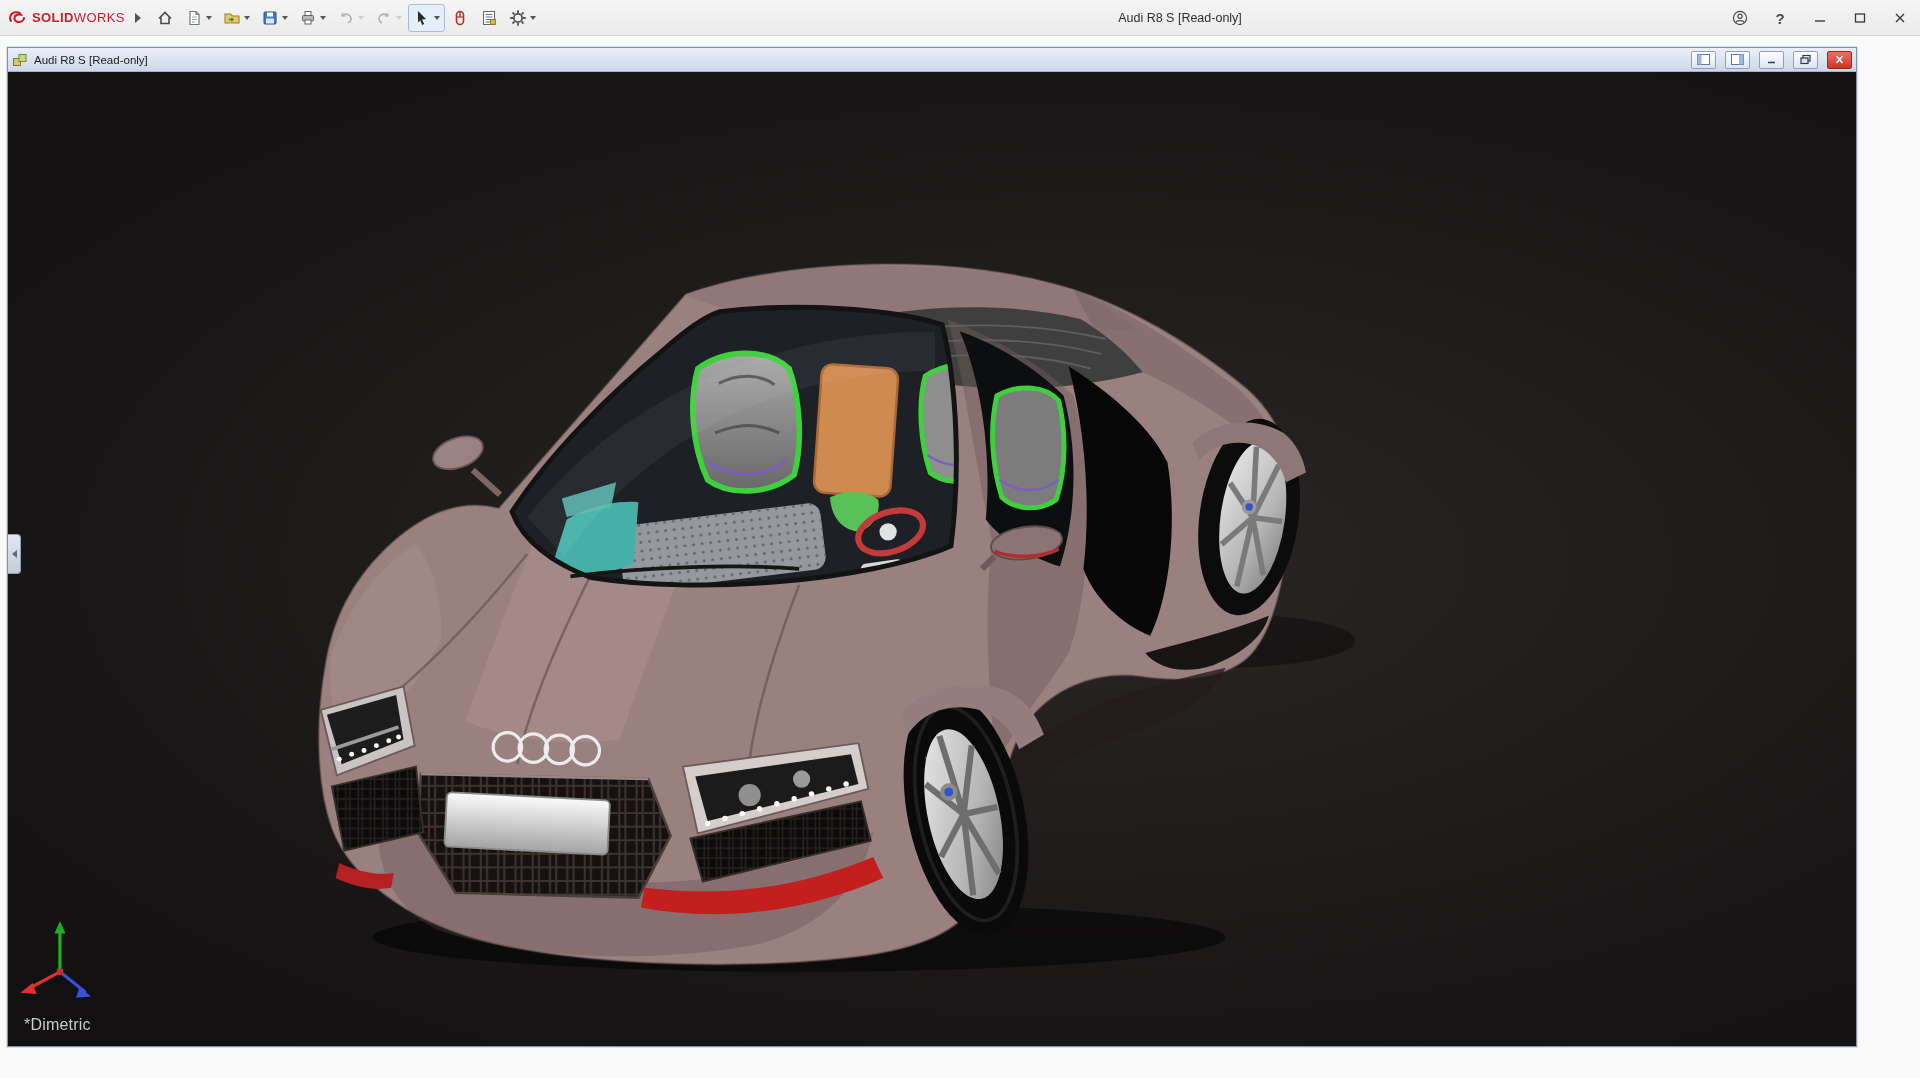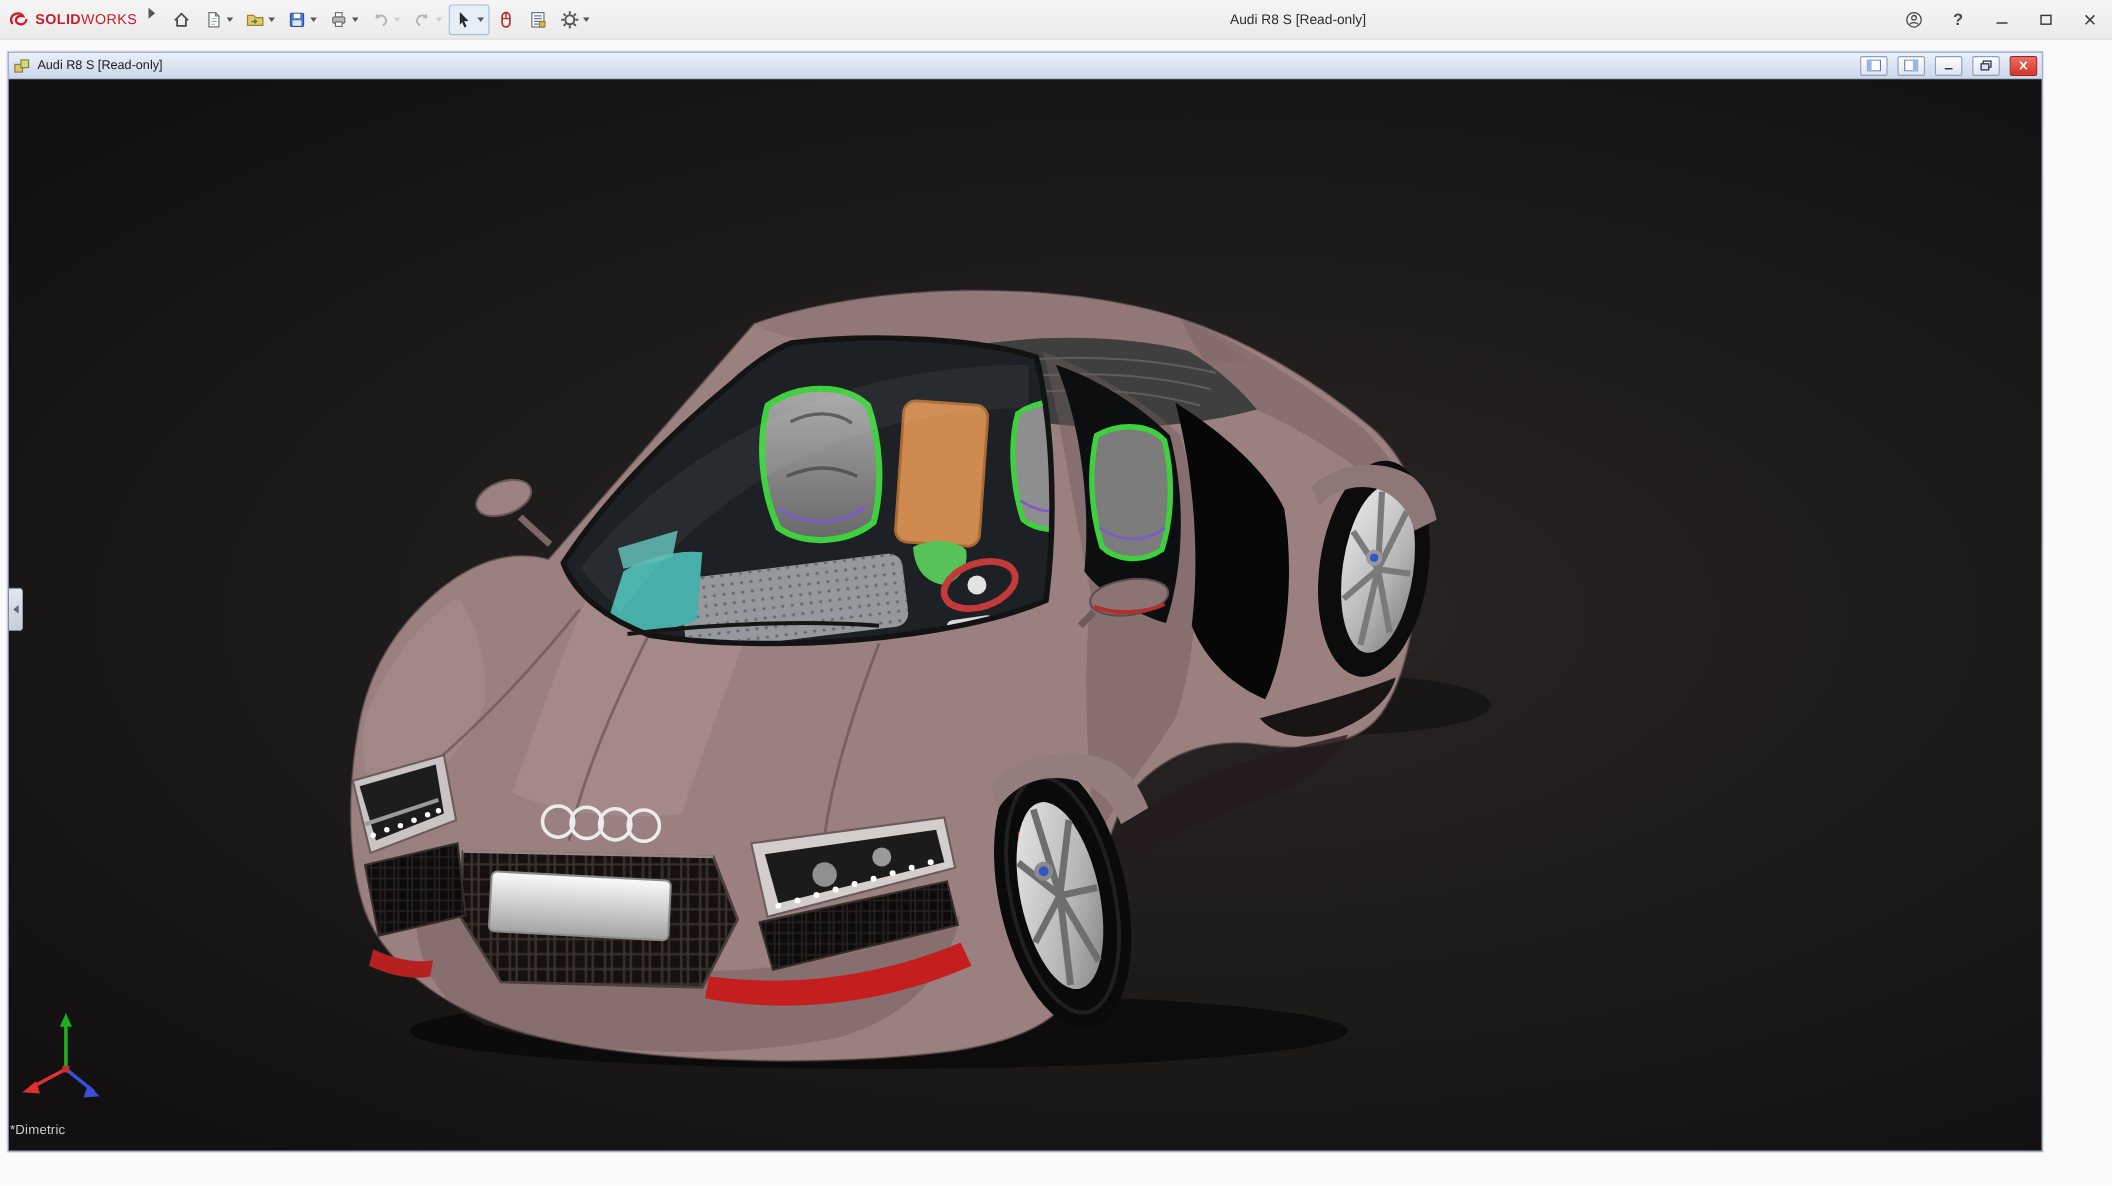--- a/index.html
+++ b/index.html
@@ -2,21 +2,21 @@
 <html><head>
 <meta charset="utf-8">
 <style>
   *{margin:0;padding:0;box-sizing:border-box}
   html,body{width:1920px;height:1078px;overflow:hidden;background:#fafafa;
     font-family:"Liberation Sans",sans-serif;-webkit-font-smoothing:antialiased}
 
   
   .titlebar{position:absolute;left:0;top:0;width:1920px;height:36px;
     background:linear-gradient(#f5f5f5,#ebebeb);border-bottom:1px solid #d6d6d6;
-    display:flex;padding:0 4px;z-index:10}
+    display:flex;align-items:center;padding:0 4px;z-index:10}
   .brand{display:flex;align-items:center;gap:4px;padding:0 6px 0 4px}
   .brand .word{font-size:13px;letter-spacing:.4px;color:#cb1d2a;white-space:nowrap}
   .brand .word b{font-weight:700}
   .flyout{width:14px;height:24px;display:flex;align-items:center;justify-content:center;margin-right:6px}
   .tri-right{width:0;height:0;border-top:5px solid transparent;border-bottom:5px solid transparent;border-left:6px solid #555}
   .toolbar{display:flex;align-items:center;gap:1px}
   .tbtn{height:28px;display:flex;align-items:center;padding:0 4px;border-radius:3px;border:1px solid transparent}
   .tbtn svg{width:18px;height:18px;display:block}
   .tbtn.disabled{opacity:.38}
   .tbtn.active{background:#e6eef8;border:1px solid #a9bdd6}
@@ -40,21 +40,21 @@
   .doctitle .spacer{flex:1}
   .dbtn{width:25px;height:18px;margin-left:3px;border:1px solid #8fa0bf;border-radius:2px;
     background:linear-gradient(#ffffff,#dde4f0);display:flex;align-items:center;justify-content:center}
   .dbtn svg{width:13px;height:11px}
   .dbtn.close{background:linear-gradient(#ef6f60,#cf3527);border-color:#a02418}
 
   
   .viewport{flex:1;position:relative;overflow:hidden;
     background:radial-gradient(ellipse 75% 65% at 58% 50%, #2b2626 0%, #1d1a1a 55%, #121010 100%)}
   .model-svg{position:absolute;left:0;top:0;width:100%;height:100%}
-  .viewlabel{position:absolute;left:1px;bottom:12px;font-size:12px;color:#cbcbcb;letter-spacing:.2px}
+  .viewlabel{position:absolute;left:16px;bottom:12px;font-size:16px;color:#cbcbcb;letter-spacing:.2px}
   .collapsed-tab{position:absolute;left:0;top:462px;width:13px;height:40px;
     background:linear-gradient(#e3e6ec,#c6ccd8);border:1px solid #93a0b6;border-left:none;
     border-radius:0 4px 4px 0;display:flex;align-items:center;justify-content:center}
   .collapsed-tab .tri-left{width:0;height:0;border-top:4px solid transparent;border-bottom:4px solid transparent;
     border-right:5px solid #5a6880}
 </style>
 </head>
 <body>
 
 <div class="titlebar">

